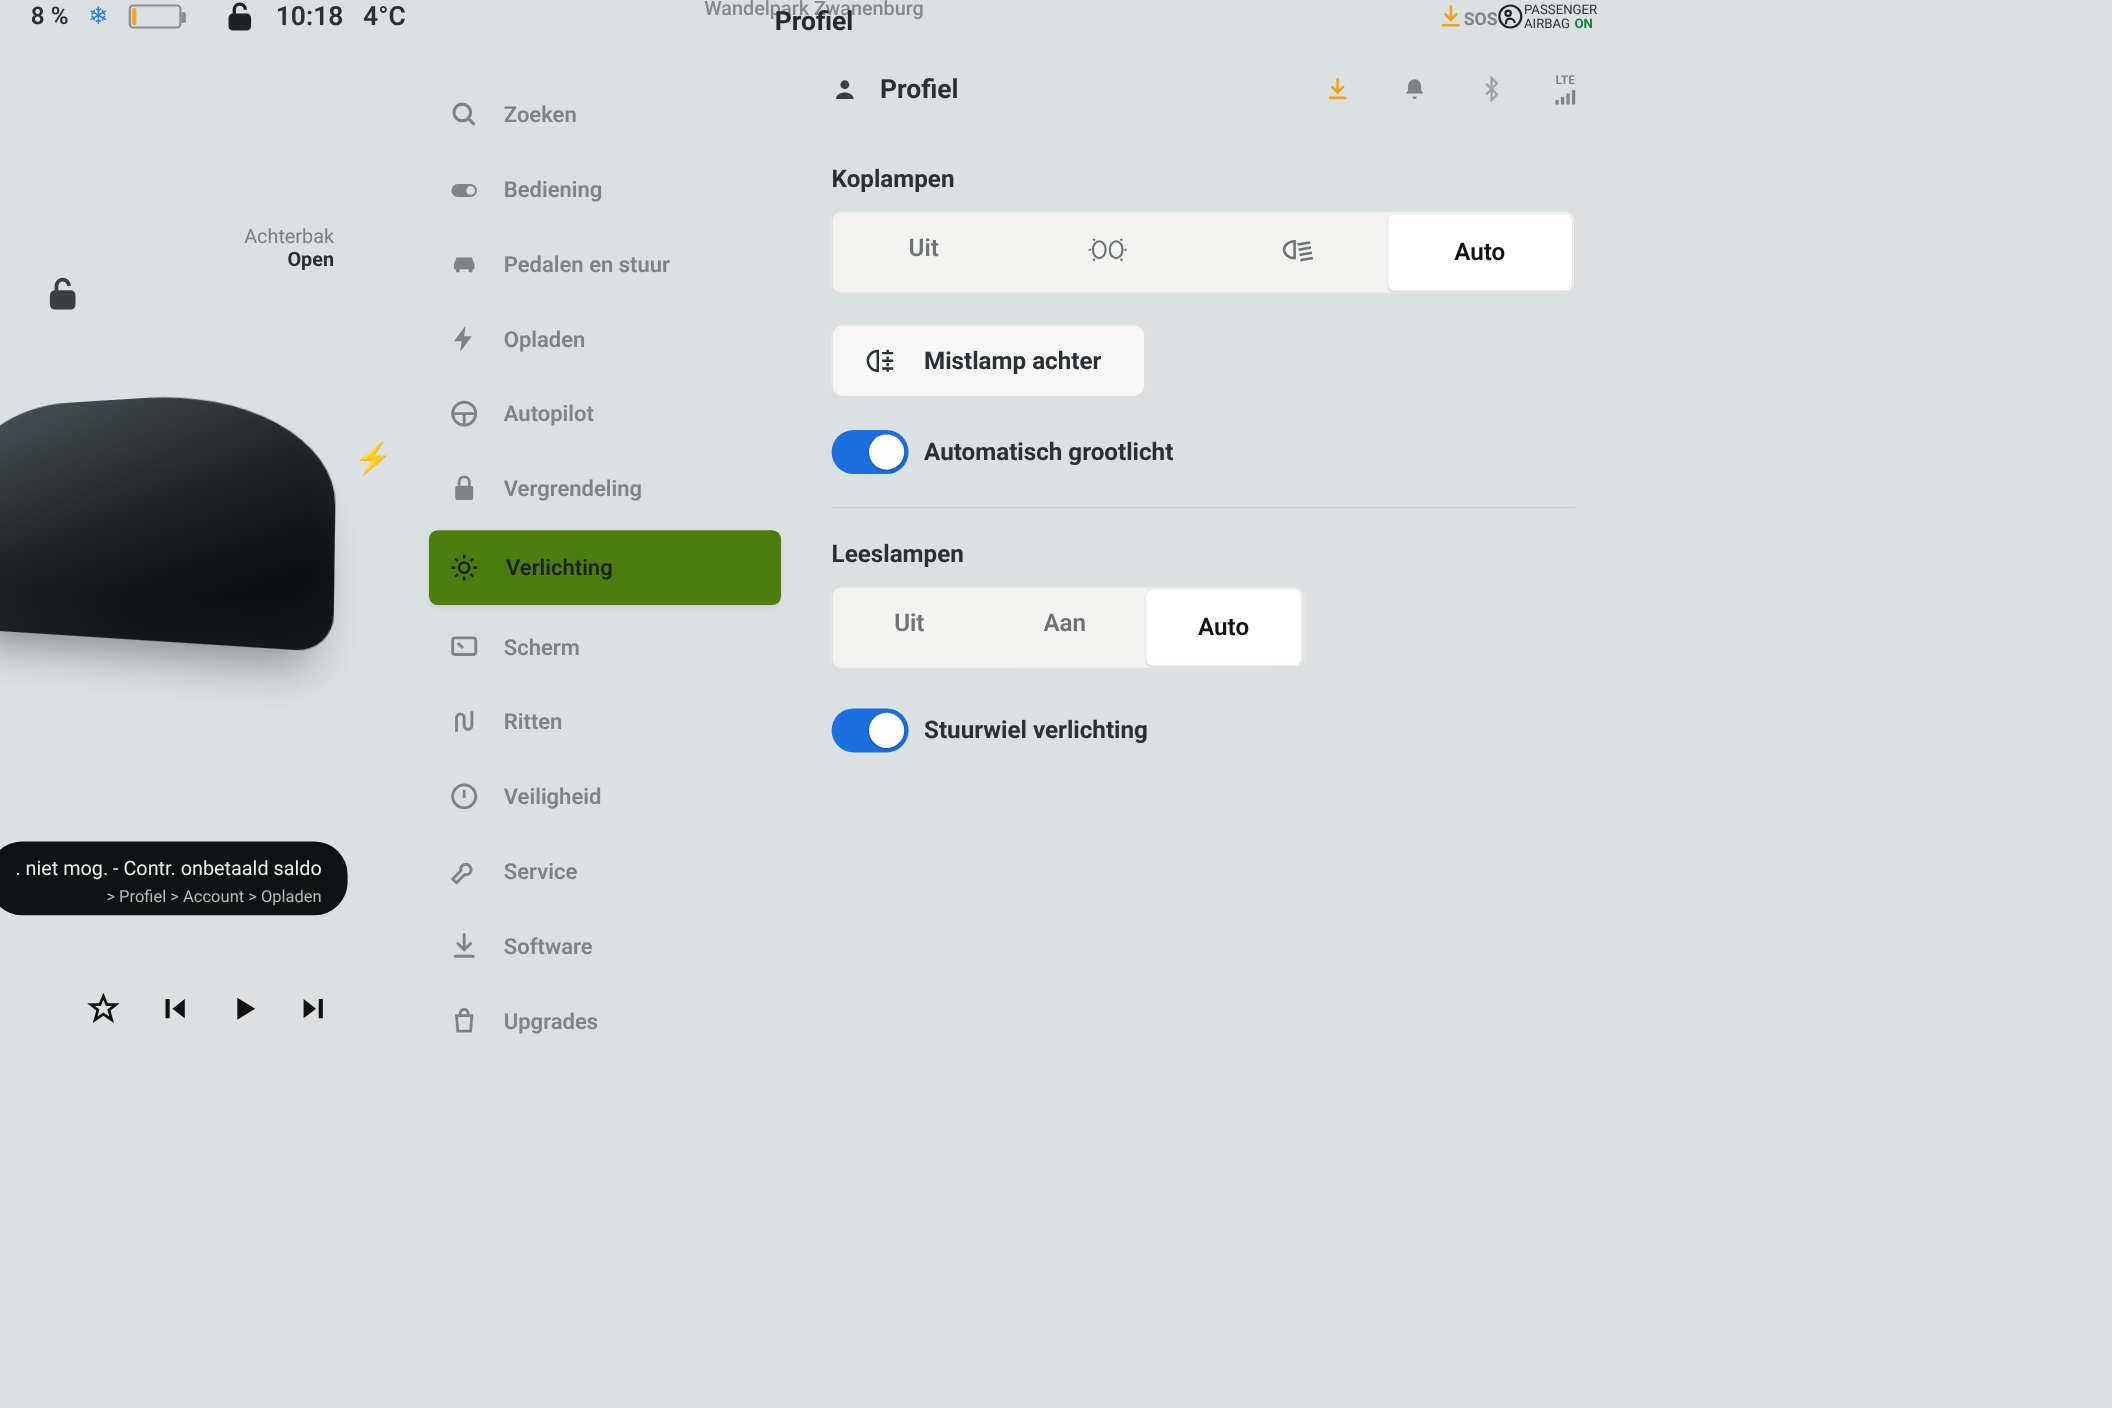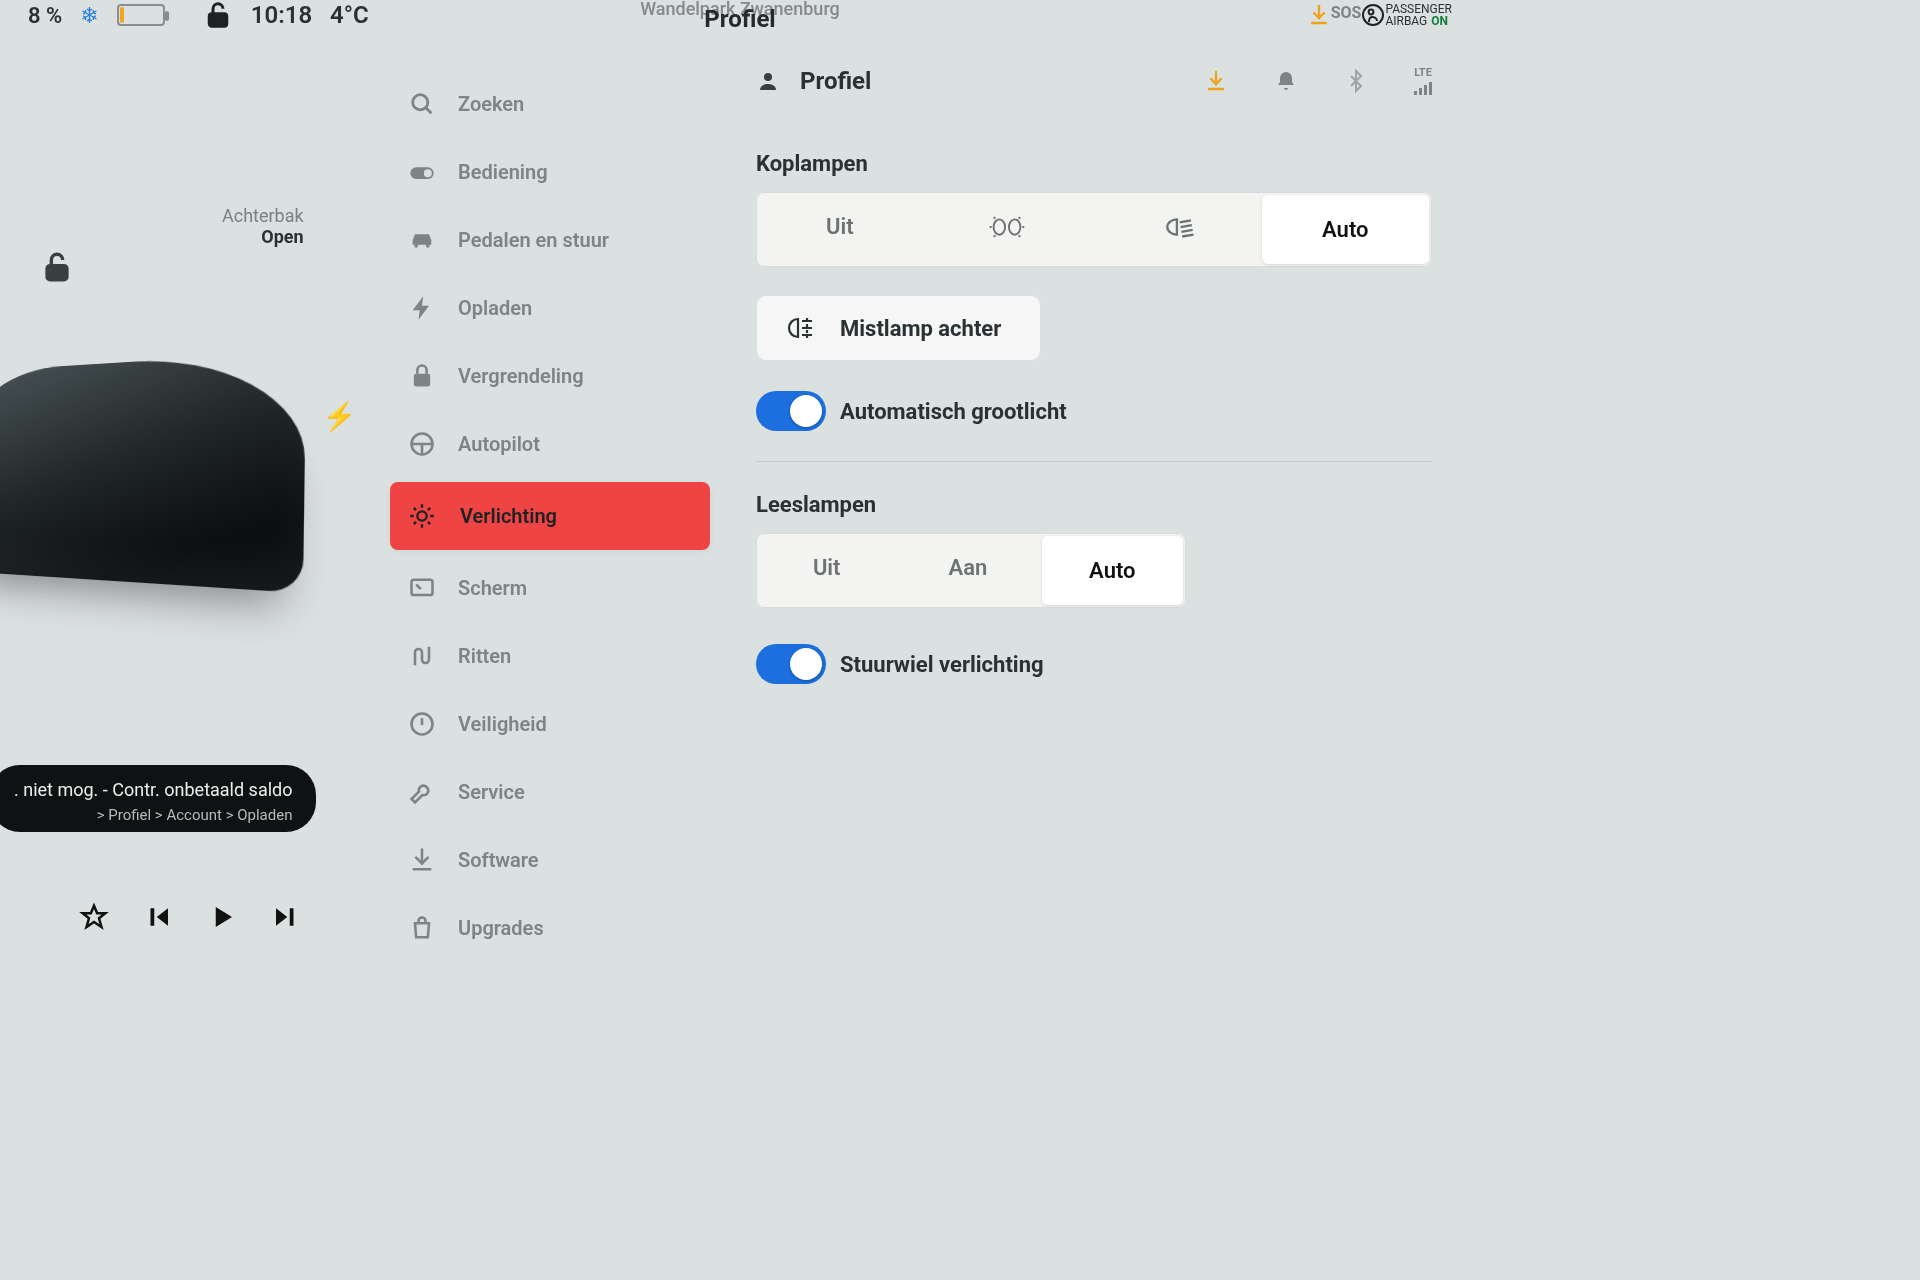--- a/index.html
+++ b/index.html
@@ -5,21 +5,21 @@
   * { box-sizing: border-box; margin: 0; padding: 0; font-family: -apple-system, "Segoe UI", Roboto, Helvetica, Arial, sans-serif; }
   body { width: 1480px; height: 960px; background: #dbe0e1; color: #2b3132; overflow: hidden; }
   .screen { width: 100%; height: 100%; position: relative; display: flex; flex-direction: column; }
 
   
   .statusbar { height: 60px; display: flex; align-items: center; padding: 0 28px; gap: 26px; }
   .statusbar .sb-left { display: flex; align-items: center; gap: 18px; }
   .statusbar .sb-center { position:absolute; left:0; right:0; text-align:center; pointer-events:none; }
   .sb-center .loc { font-size:18px; color:#86898a; font-weight:500; }
   .sb-center .profile-word { font-size:24px; font-weight:700; color:#25292a; display:block; margin-top:-14px;}
-  .statusbar .sb-right { margin-left:auto; display:flex; align-items:flex-start; }
+  .statusbar .sb-right { margin-left:auto; display:flex; align-items:flex-end; }
   .battery-pct { font-size:22px; font-weight:600; color:#2b3132; }
   .snow-ic { color:#2a7de1; font-size:22px; }
   .battery-shell { width:48px; height:22px; border:2px solid #8a8e8f; border-radius:4px; position:relative; }
   .battery-shell::after { content:""; position:absolute; right:-6px; top:5px; width:4px; height:10px; background:#8a8e8f; border-radius:2px; }
   .battery-fill { position:absolute; left:1px; top:1px; bottom:1px; width:10%; background:#f4a51e; border-radius:2px; }
   .time { font-size:24px; font-weight:600; }
   .temp { font-size:24px; font-weight:600; }
   .sb-right .dl-ic { color:#f0a21f; }
   .airbag { font-size:12px; line-height:1; text-align:left; }
   .airbag .on { color:#15803d; font-weight:700; margin-left:4px;}
@@ -36,21 +36,21 @@
   .trunk .val { font-weight:700; color:#2b3132; }
   .car { position:absolute; top:330px; left:-60px; width:360px; height:220px; background:linear-gradient(160deg,#4a5557,#1b2021 55%,#0c0e0f 80%); border-radius:110px 170px 30px 30px / 70px 100px 30px 30px; transform:perspective(700px) rotateY(-22deg) rotateX(6deg); box-shadow:inset 0 -20px 40px rgba(255,255,255,.05), 0 30px 40px -20px rgba(0,0,0,.4); }
   .charge-ic { position:absolute; top:370px; left:322px; font-size:28px; color:#111; }
   .toast { position:absolute; bottom:130px; left:-10px; background:#0f1112; color:#eceeee; border-radius:30px; padding:14px 24px 8px; font-size:18px; max-width:360px; }
   .toast .crumbs { font-size:15px; color:#b7bbba; margin-top:6px; }
   .media { position:absolute; bottom:30px; left:0; right:0; display:flex; align-items:center; gap:34px; justify-content:center; }
   .media .icon { width:30px; height:30px; color:#111; }
 
   .settings-col { width:340px; padding-top:40px; }
   .menu-item { display:flex; align-items:center; gap:22px; padding:20px 28px; font-size:20px; font-weight:600; color:#7e8484; cursor:pointer; }
-  .menu-item.active { background:#ef4444; border-radius:8px; color:#1e2222; margin:4px 10px; padding-left:18px; box-shadow:0 2px 6px rgba(0,0,0,.06);gap:24px; }
+  .menu-item.active { background:#4d7c0f; border-radius:8px; color:#1e2222; margin:4px 10px; padding-left:18px; box-shadow:0 2px 6px rgba(0,0,0,.06);gap:24px; }
   .menu-item .icon { width:28px; height:28px; color:#7e8484; }
   .menu-item.active .icon { color:#1e2222; }
 
   .content-col { flex:1; padding:36px 48px 0 36px; }
   .profile-row { display:flex; align-items:center; justify-content:space-between; margin-bottom:56px; }
   .profile-row .p-left { display:flex; align-items:center; gap:20px; font-size:24px; font-weight:700; }
   .profile-row .p-right { display:flex; gap:46px; align-items:center; }
   .section-title { font-size:22px; font-weight:700; color:#2b3132; margin:18px 0 16px; }
 
   .segmented { display:flex; background:#f3f4f2; border-radius:8px; box-shadow:inset 0 0 0 1px #d8dbda; overflow:hidden; }
@@ -197,35 +197,35 @@
       <div class="menu-item">
         <span class="icon">
             <svg viewBox="0 0 24 24" fill="currentColor">
               <path d="M13 2 4 14h6l-1 8 9-12h-6z"></path>
             </svg>
           </span>
         <span>Opladen</span>
       </div>
       <div class="menu-item">
         <span class="icon">
+            <svg viewBox="0 0 24 24" fill="none" stroke="currentColor" stroke-width="2.2">
+              <circle cx="12" cy="12" r="9"></circle>
+              <path d="M3 12h18M12 12v9"></path>
+            </svg>
+          </span>
+        <span>Autopilot</span>
+      </div>
+      <div class="menu-item">
+        <span class="icon">
             <svg viewBox="0 0 24 24" fill="currentColor">
               <rect x="5" y="10" width="14" height="11" rx="2"></rect>
               <path d="M8 10V7a4 4 0 1 1 8 0v3" fill="none" stroke="currentColor" stroke-width="2.2"></path>
             </svg>
           </span>
         <span>Vergrendeling</span>
-      </div>
-      <div class="menu-item">
-        <span class="icon">
-            <svg viewBox="0 0 24 24" fill="none" stroke="currentColor" stroke-width="2.2">
-              <circle cx="12" cy="12" r="9"></circle>
-              <path d="M3 12h18M12 12v9"></path>
-            </svg>
-          </span>
-        <span>Autopilot</span>
       </div>
       <div class="menu-item active">
         <span class="icon">
             <svg viewBox="0 0 24 24" fill="none" stroke="currentColor" stroke-width="2">
               <circle cx="12" cy="12" r="4"></circle>
               <path d="M12 2v3M12 19v3M2 12h3M19 12h3M5 5l2 2M17 17l2 2M19 5l-2 2M7 17l-2 2"></path>
             </svg>
           </span>
         <span>Verlichting</span>
       </div>

